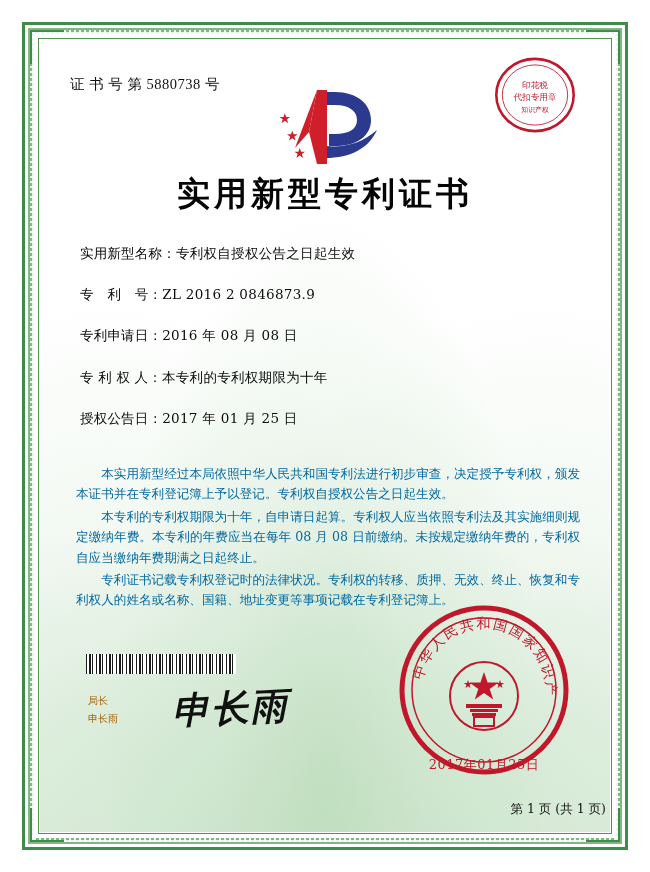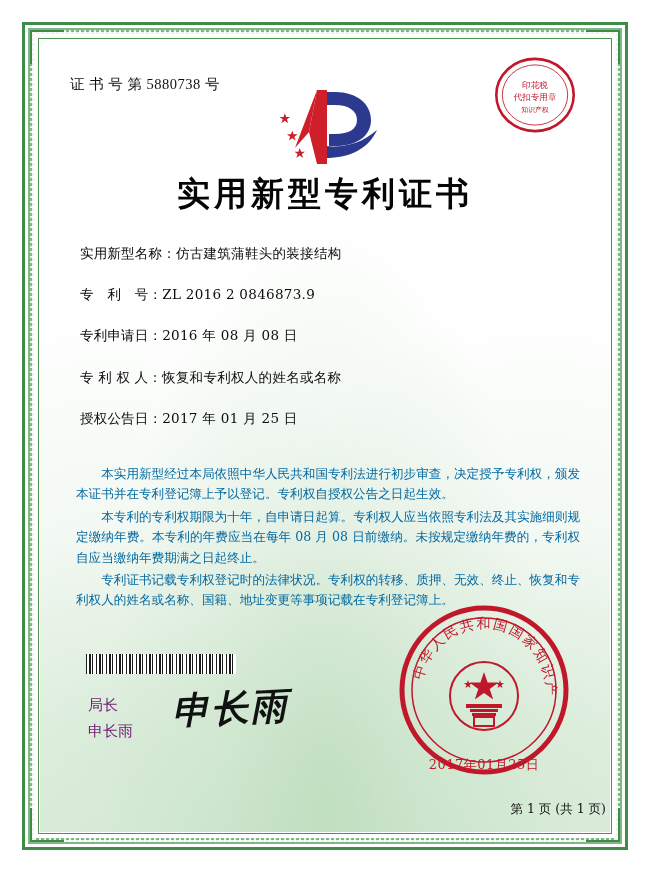--- a/index.html
+++ b/index.html
@@ -200,23 +200,23 @@
       #ffffff 5px, #ffffff 6px,
       #1a1a1a 6px, #1a1a1a 7px,
       #ffffff 7px, #ffffff 10px
     );
   }
 
   .signature-block {
     position: absolute;
     left: 44px;
     top: 648px;
-    font-size: 15px;
+    font-size: 10px;
     line-height: 1.75;
-    color: #701a75;
+    color: #a16207;
     font-family: "DejaVu Serif", serif;
   }
   .handwriting {
     position: absolute;
     left: 128px;
     top: 640px;
     font-size: 37px;
     color: #111;
     font-family: "DejaVu Serif", serif;
     font-style: italic;
@@ -299,30 +299,30 @@
           <polygon points="22,22 24.2,28 30.5,28 25.4,31.8 27.4,38 22,34.2 16.6,38 18.6,31.8 13.5,28 19.8,28" fill="#cf1f2a" transform="scale(0.62) translate(22,50)"></polygon>
           <polygon points="22,22 24.2,28 30.5,28 25.4,31.8 27.4,38 22,34.2 16.6,38 18.6,31.8 13.5,28 19.8,28" fill="#cf1f2a" transform="scale(0.62) translate(34,78)"></polygon>
         </svg>
       </div>
     </div>
 
     <div class="title">实用新型专利证书</div>
 
     <div class="fields">
       <div class="field-row">
-        <span class="field-label">实用新型名称：</span><span class="field-value">仿古建筑蒲鞋头的装接结构</span>
+        <span class="field-label">实用新型名称：</span><span class="field-value">专利权自授权公告之日起生效</span>
       </div>
       <div class="field-row">
         <span class="field-label">专　利　号：</span><span class="field-value">ZL 2016 2 0846873.9</span>
       </div>
       <div class="field-row">
         <span class="field-label">专利申请日：</span><span class="field-value">2016 年 08 月 08 日</span>
       </div>
       <div class="field-row">
-        <span class="field-label">专 利 权 人：</span><span class="field-value">恢复和专利权人的姓名或名称</span>
+        <span class="field-label">专 利 权 人：</span><span class="field-value">本专利的专利权期限为十年</span>
       </div>
       <div class="field-row">
         <span class="field-label">授权公告日：</span><span class="field-value">2017 年 01 月 25 日</span>
       </div>
     </div>
 
     <div class="paragraphs">
       <p>本实用新型经过本局依照中华人民共和国专利法进行初步审查，决定授予专利权，颁发本证书并在专利登记簿上予以登记。专利权自授权公告之日起生效。</p>
       <p>本专利的专利权期限为十年，自申请日起算。专利权人应当依照专利法及其实施细则规定缴纳年费。本专利的年费应当在每年 08 月 08 日前缴纳。未按规定缴纳年费的，专利权自应当缴纳年费期满之日起终止。</p>
       <p>专利证书记载专利权登记时的法律状况。专利权的转移、质押、无效、终止、恢复和专利权人的姓名或名称、国籍、地址变更等事项记载在专利登记簿上。</p>

